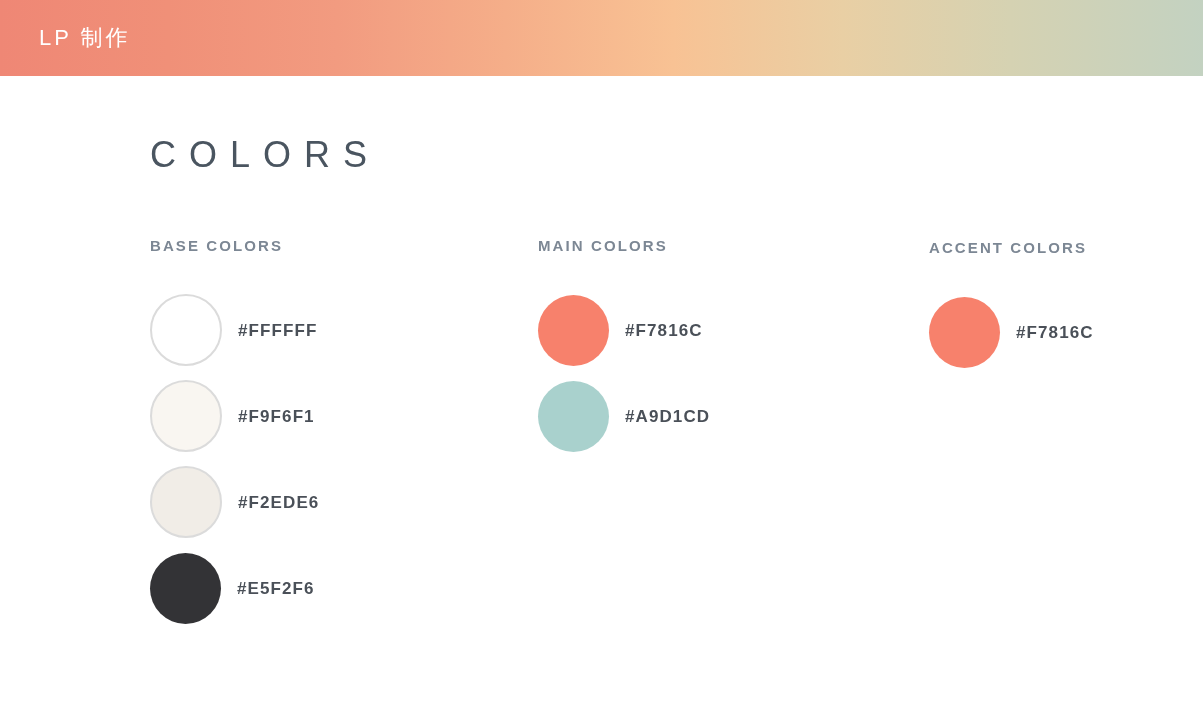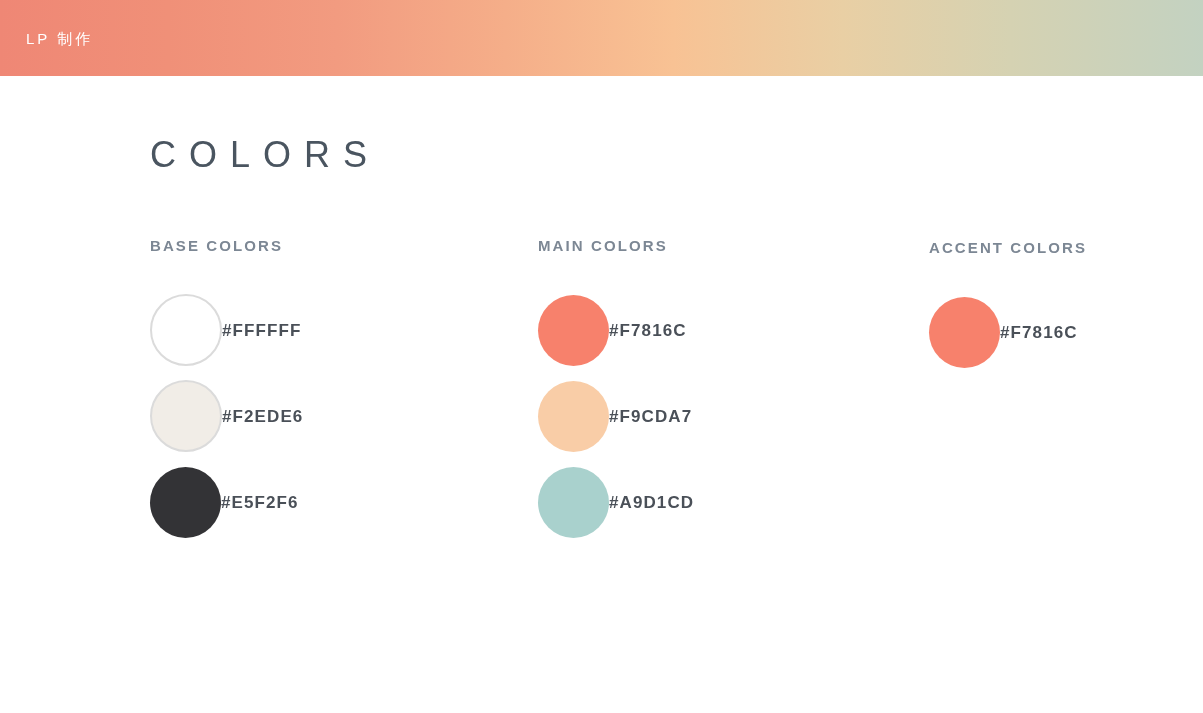--- a/index.html
+++ b/index.html
@@ -25,23 +25,23 @@
       #F29B80 28%,
       #F5AE89 42%,
       #F8C294 56%,
       #E9CFA4 70%,
       #D5D2B2 84%,
       #C3D2C1 100%);
     display: flex;
     align-items: center;
   }
   .header-title {
-    margin-left: 26px;
+    margin-left: 39px;
     color: #FFFFFF;
-    font-size: 15px;
+    font-size: 22px;
     font-weight: 400;
     letter-spacing: 3px;
     line-height: 1;
     white-space: nowrap;
   }
 
   
   .page {
     position: relative;
     width: 1203px;
@@ -107,20 +107,21 @@
     flex: 0 0 auto;
   }
   .swatch-dot.bordered {
     border: 2px solid #DBDBDB;
   }
   .swatch-dot.plain {
     width: 71px;
     height: 71px;
   }
   .swatch-label {
+    margin-left: 16px;
     color: #4A5058;
     font-size: 17px;
     font-weight: 700;
     letter-spacing: 1.1px;
     line-height: 1;
     white-space: nowrap;
   }
 </style>
 </head>
 <body>
@@ -136,40 +137,40 @@
   <div class="columns">
 
     <div class="column column-base">
       <div class="column-heading">BASE COLORS</div>
       <ul class="swatch-list">
           <li class="swatch-row">
             <span class="swatch-dot bordered" style="background: rgb(255, 255, 255);"></span>
             <span class="swatch-label">#FFFFFF</span>
           </li>
           <li class="swatch-row">
+            <span class="swatch-dot bordered" style="background: rgb(249, 246, 241);"></span>
+            <span class="swatch-label">#F9F6F1</span>
+          </li>
+          <li class="swatch-row">
             <span class="swatch-dot bordered" style="background: rgb(241, 237, 231);"></span>
             <span class="swatch-label">#F2EDE6</span>
           </li>
           <li class="swatch-row">
             <span class="swatch-dot plain" style="background: rgb(51, 51, 54);"></span>
             <span class="swatch-label">#E5F2F6</span>
           </li>
         </ul>
     </div>
 
     <div class="column column-main">
       <div class="column-heading">MAIN COLORS</div>
       <ul class="swatch-list">
           <li class="swatch-row">
             <span class="swatch-dot plain" style="background: rgb(247, 129, 108);"></span>
             <span class="swatch-label">#F7816C</span>
-          </li>
-          <li class="swatch-row">
-            <span class="swatch-dot plain" style="background: rgb(249, 205, 167);"></span>
-            <span class="swatch-label">#F9CDA7</span>
           </li>
           <li class="swatch-row">
             <span class="swatch-dot plain" style="background: rgb(169, 209, 205);"></span>
             <span class="swatch-label">#A9D1CD</span>
           </li>
         </ul>
     </div>
 
     <div class="column column-accent">
       <div class="column-heading">ACCENT COLORS</div>

